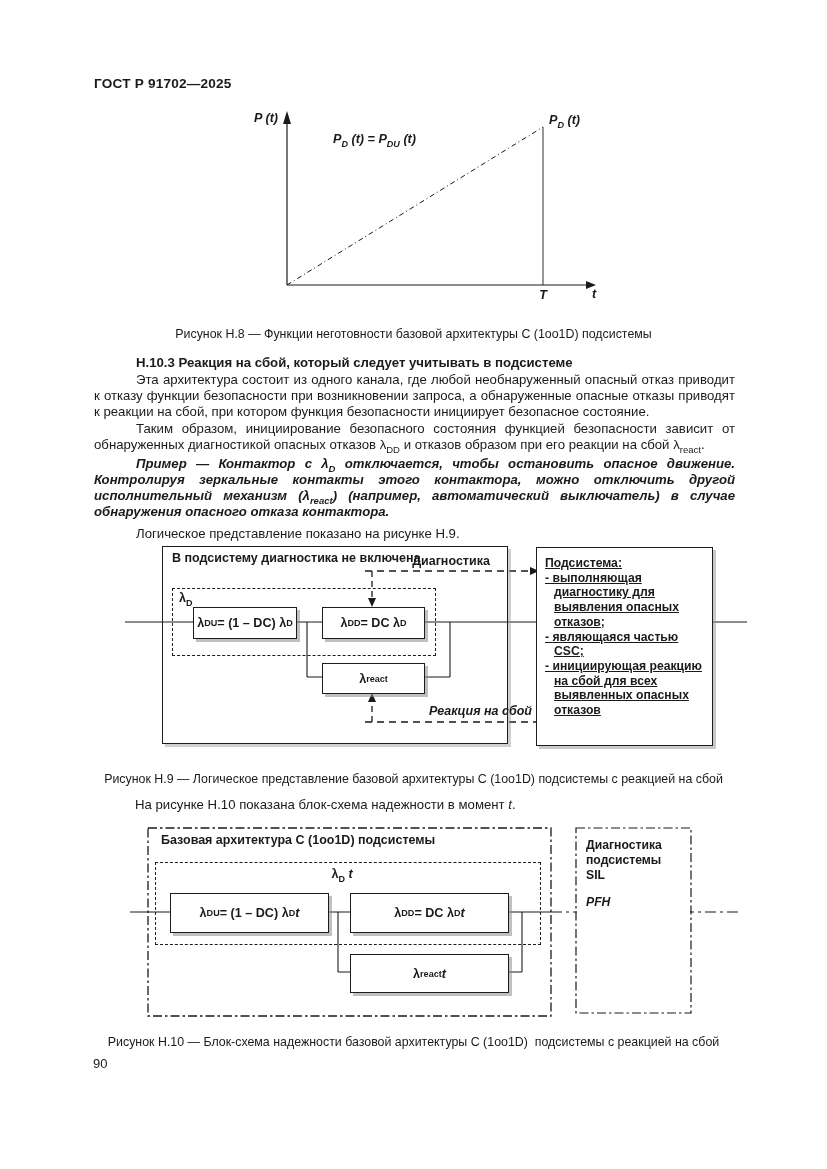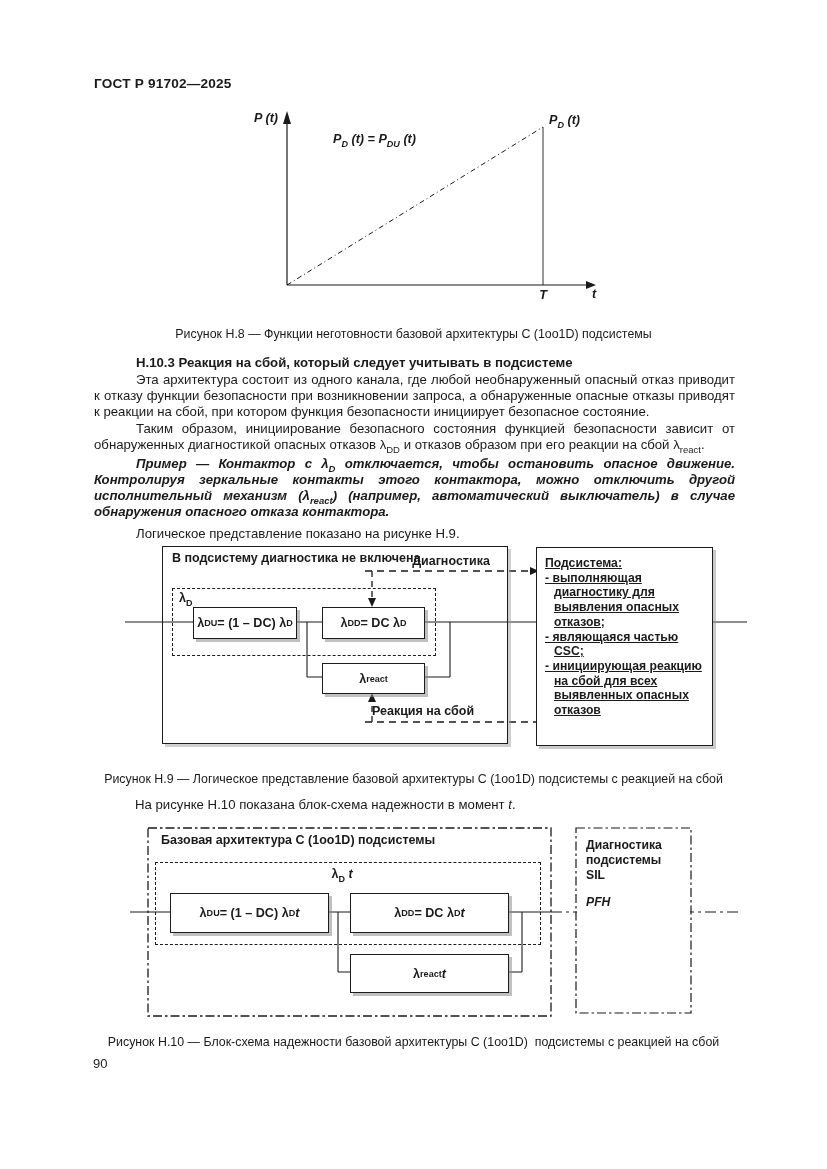--- a/index.html
+++ b/index.html
@@ -119,21 +119,21 @@
     <div class="fbox" style="left:202px;top:123px;width:101px;height:29px;">
         <span>λ</span>
         <sub>react</sub>
       </div>
 
     <div class="outline-solid" style="left:30px;top:6px;width:344px;height:196px;margin-left:12px;">
       <div class="dlabel" style="left:9px;top:4px;">В подсистему диагностика не включена</div>
     </div>
 
     <div class="dlabel" style="left:258px;top:14px;width:146px;text-align:center;">Диагностика</div>
-    <div class="dlabel" style="left:252px;top:164px;width:160px;text-align:left;">Реакция на сбой</div>
+    <div class="dlabel" style="left:252px;top:164px;width:160px;text-align:right;font-style:italic;">Реакция на сбой</div>
 
     <div class="rightbox" style="left:416px;top:7px;width:177px;height:199px;text-decoration:underline;">
       <div>Подсистема:</div>
       <div class="hang">- выполняющая диагностику для выявления опасных отказов;</div>
       <div class="hang">- являющаяся частью CSC;</div>
       <div class="hang">- инициирующая реакцию на сбой для всех выявленных опасных отказов</div>
     </div>
   </div>
 
   <div class="abs caption" style="top:772px;">Рисунок Н.9 — Логическое представление базовой архитектуры C (1oo1D) подсистемы с реакцией на сбой</div>

